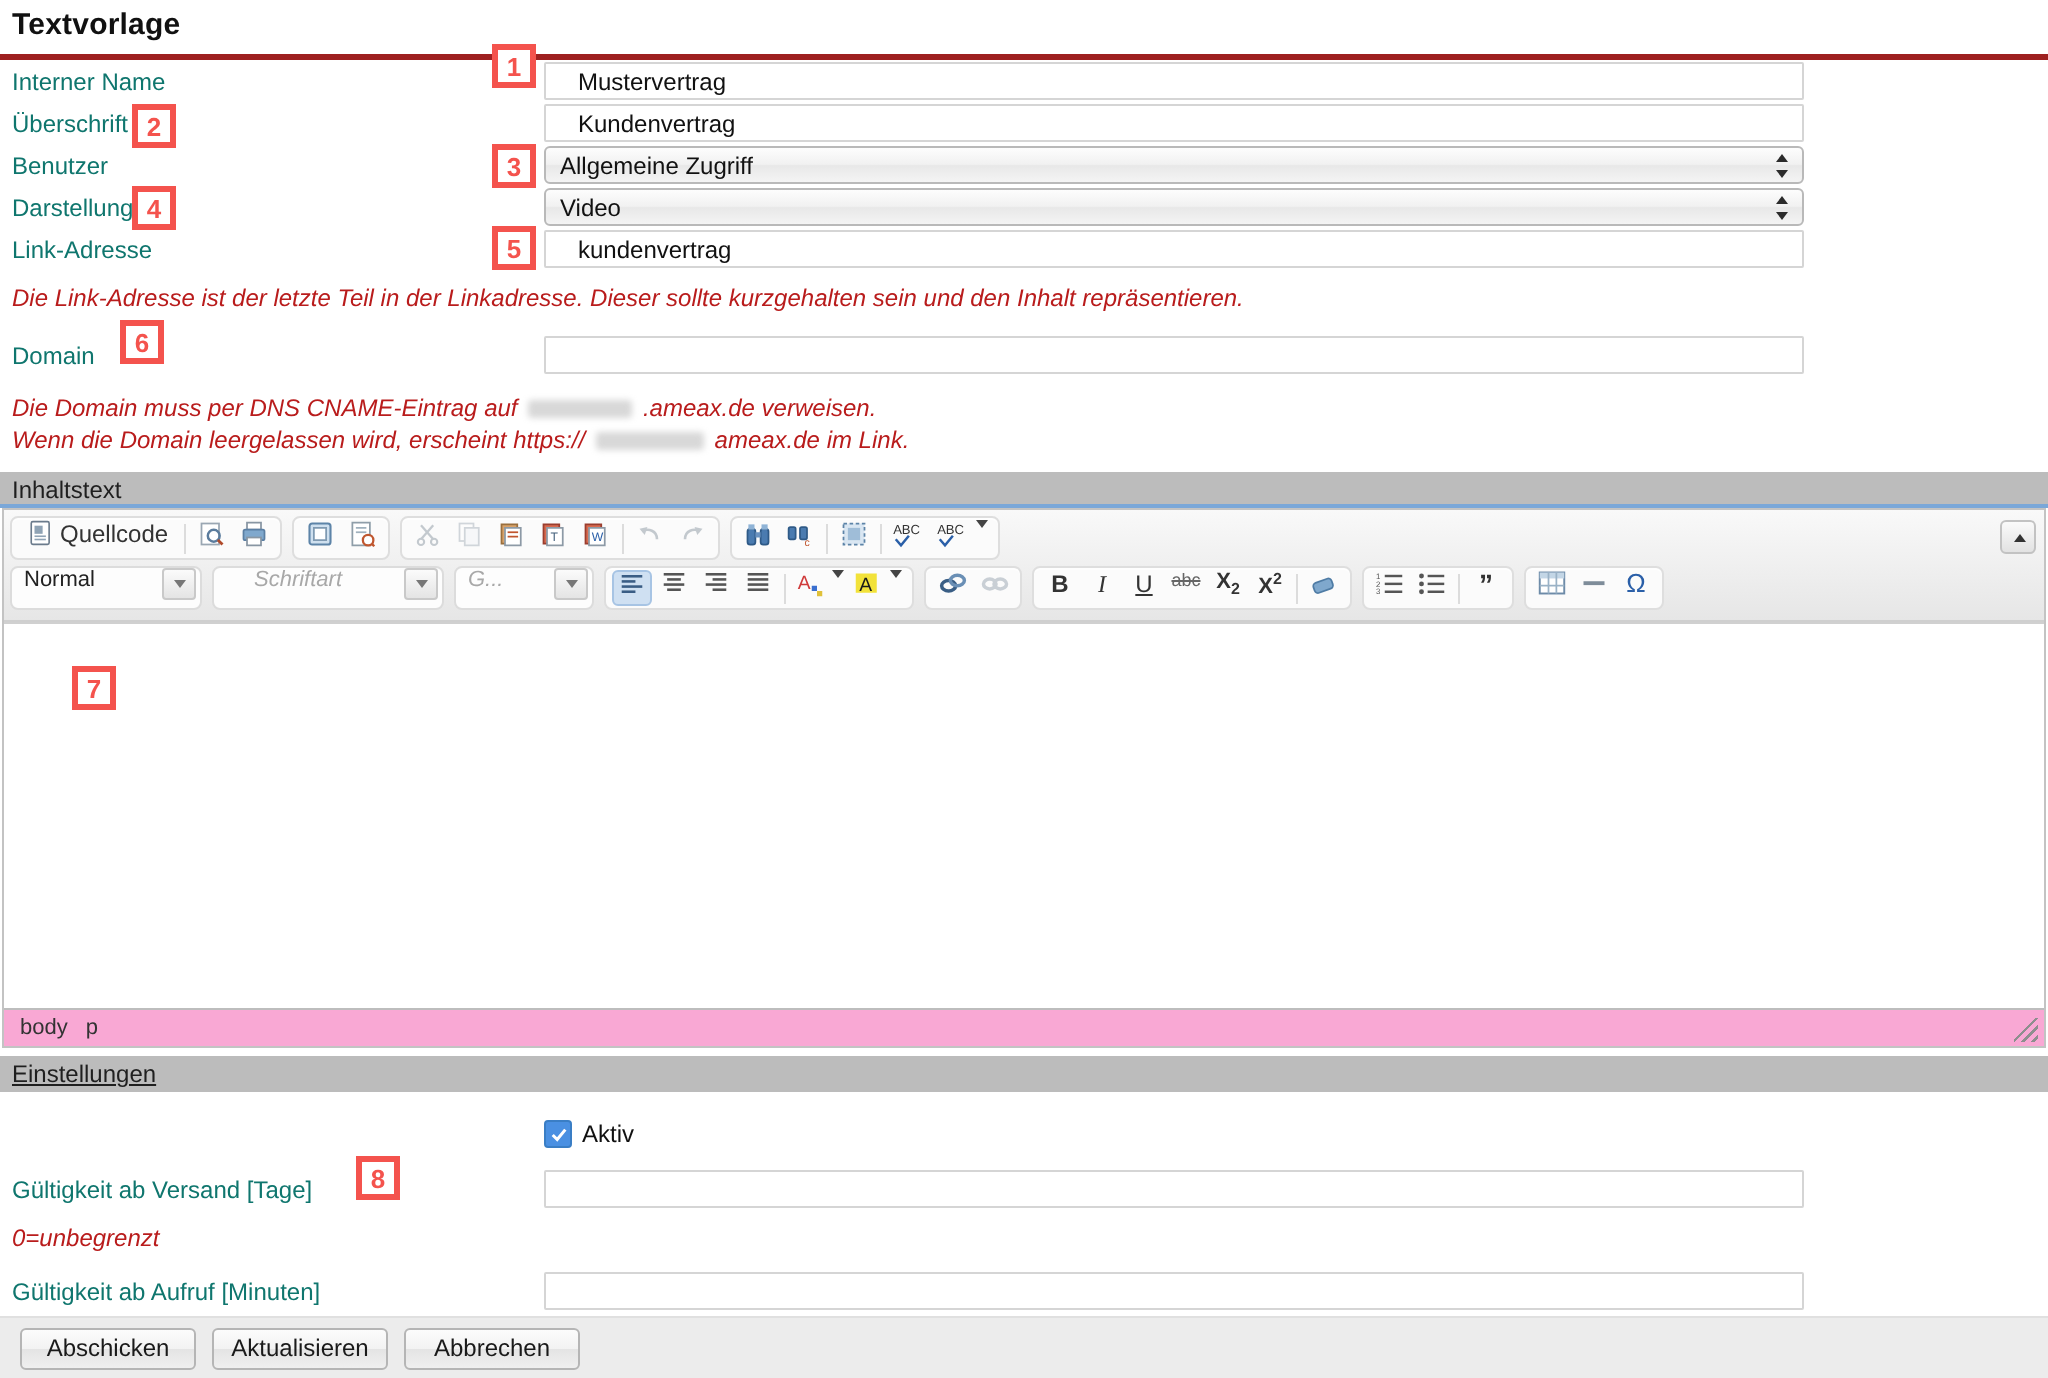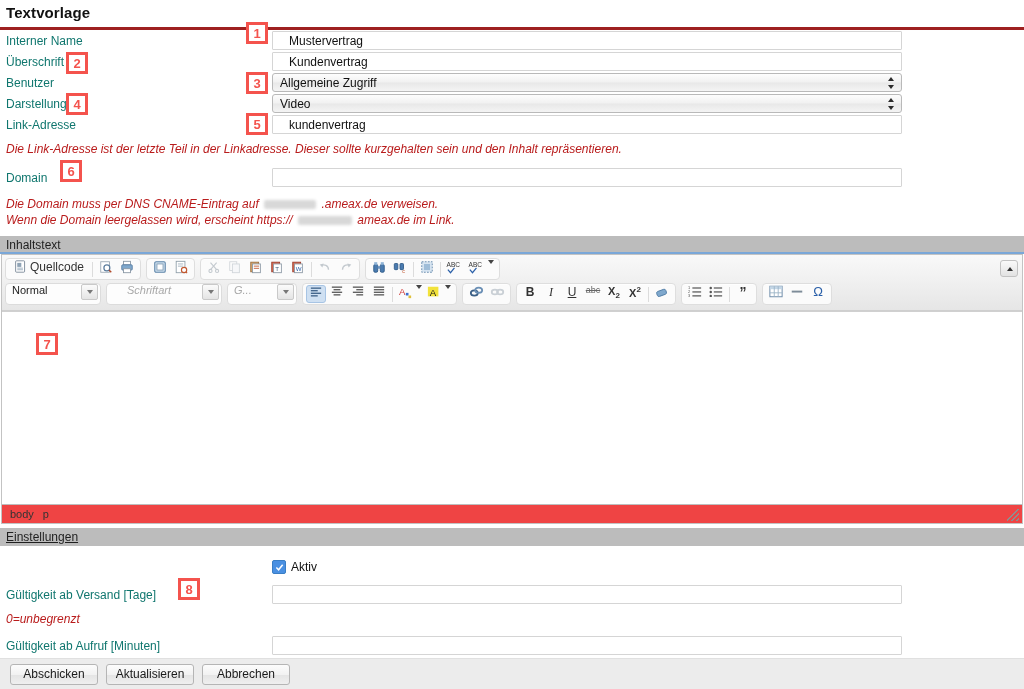--- a/index.html
+++ b/index.html
@@ -205,21 +205,21 @@
   }
   .cke-collapse .caret { border-top: none; border-bottom: 4px solid #333; }
 
   .cke-body {
     background: #ffffff;
     height: 192px;
     border-top: 1px solid #d0d0d0;
     position: relative;
   }
   .cke-footer {
-    background: #ef4444;
+    background: #f9a8d4;
     height: 18px;
     display: flex;
     align-items: center;
     font-size: 11px;
     color: #333;
     padding-left: 8px;
     gap: 9px;
     position: relative;
     border-top: 1px solid #bdbdbd;
   }

